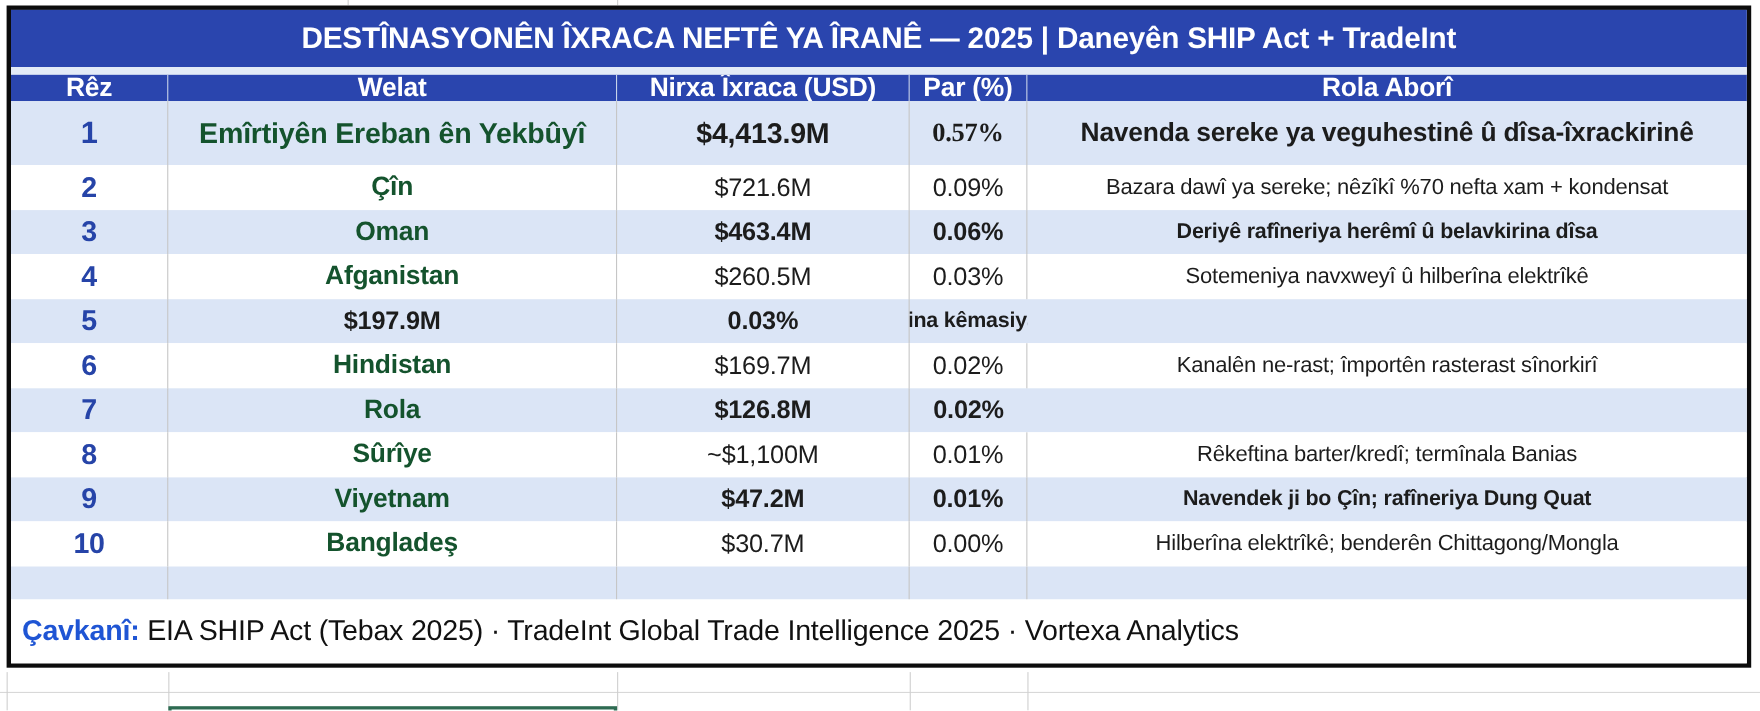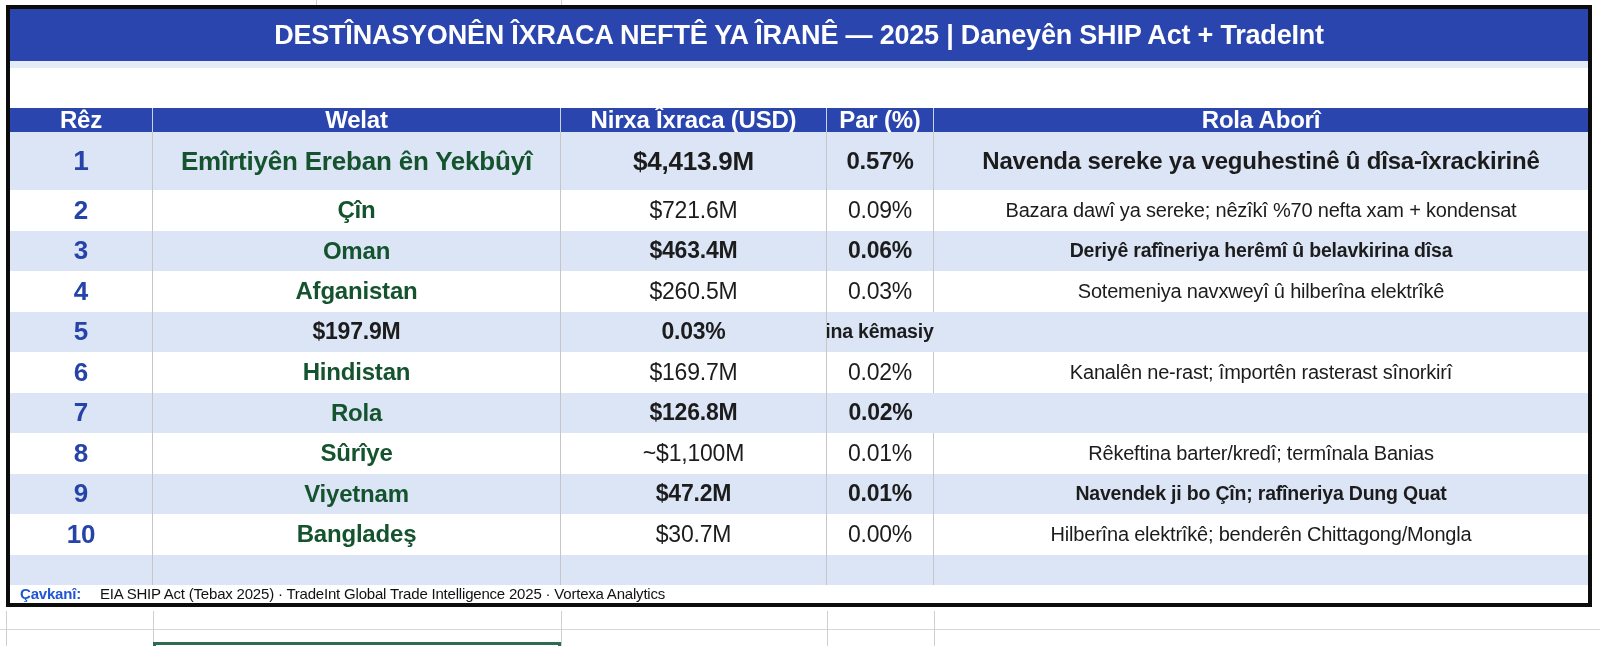--- a/index.html
+++ b/index.html
@@ -16,21 +16,21 @@
                  border:4px solid #0c0c0c; background:#ffffff;
                  display:flex; flex-direction:column; }
 
   .title-bar { height:52px; background:#2a45ae; color:#ffffff;
                display:flex; align-items:center; justify-content:center;
                font-size:27px; font-weight:700; letter-spacing:-0.2px; }
   .title-gap { height:7px; background:#e3ebf7; }
 
   .row { display:grid; grid-template-columns:143px 408px 266px 107px 1fr; }
 
-  .row.header { height:24px; background:#2a45ae;margin-top:40px; }
+  .row.header { height:24px; background:#2a45ae; }
   .row.header .cell { color:#ffffff; font-size:24px; font-weight:700;
                       border-right:1px solid #c7d3ea; }
   .row.header .cell:last-child { border-right:none; }
 
   .cell { display:flex; align-items:center; justify-content:center;
           overflow:hidden; white-space:nowrap; letter-spacing:-0.2px; }
 
   .row.data { height:40.5px; }
   .row.data.first { height:58px; }
   .row.data .cell { border-right:1px solid #c6c6c6; }
@@ -42,30 +42,30 @@
   .cell.country { color:#14532d; font-weight:700; font-size:24px; }
   .cell.value, .cell.share { color:#1c1c1c; font-size:23px; }
   .cell.role    { color:#1c1c1c; font-size:20px; padding:0 12px; }
   .row.stripe .cell.value, .row.stripe .cell.share,
   .row.stripe .cell.role { font-weight:700; }
   .row.stripe .cell.role { font-size:19.5px; }
 
   .row.data.first .cell.rank    { font-size:28px; }
   .row.data.first .cell.country { font-size:26px; }
   .row.data.first .cell.value   { font-size:26px; font-weight:700; }
-  .row.data.first .cell.share   { font-size:24px; font-weight:700; }
+  .row.data.first .cell.share   { font-size:24px; font-weight:700;font-family:Liberation Serif, serif; }
   .row.data.first .cell.role    { font-size:24px; font-weight:700; }
 
   .row.empty-band { height:30px; background:#dbe5f6; }
   .row.empty-band .cell { border-right:1px solid #c6c6c6; }
   .row.empty-band .cell:last-child { border-right:none; }
 
-  .footer-row { flex:1; background:#ffffff; display:flex; align-items:flex-start;
-                padding-left:10px; font-size:15px; color:#111111;
-                letter-spacing:-0.2px; white-space:nowrap;gap:12px; }
+  .footer-row { flex:1; background:#ffffff; display:flex; align-items:center;
+                padding-left:10px; font-size:26px; color:#111111;
+                letter-spacing:-0.2px; white-space:nowrap; }
   .footer-row .src-label { color:#1f55d4; font-weight:700; margin-right:7px; }
 
   
   .selection-cell { position:absolute; left:153px; top:642px; width:408px; height:20px;
                     border:3px solid #2e6b52; background:#ffffff; }
 </style>
 </head>
 <body>
 
 <div class="stage">

